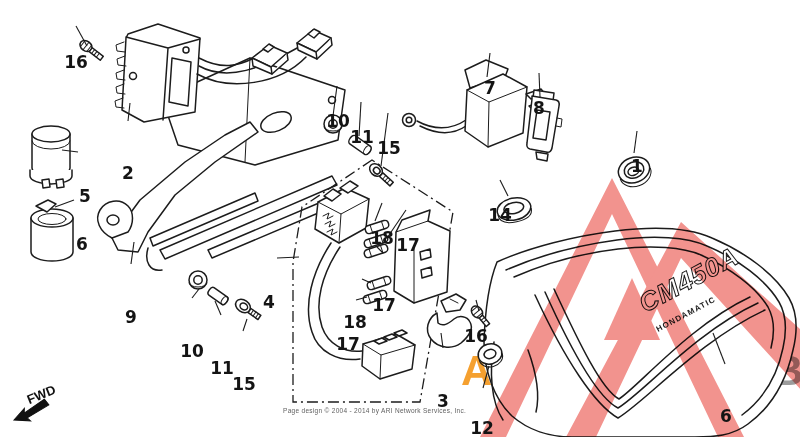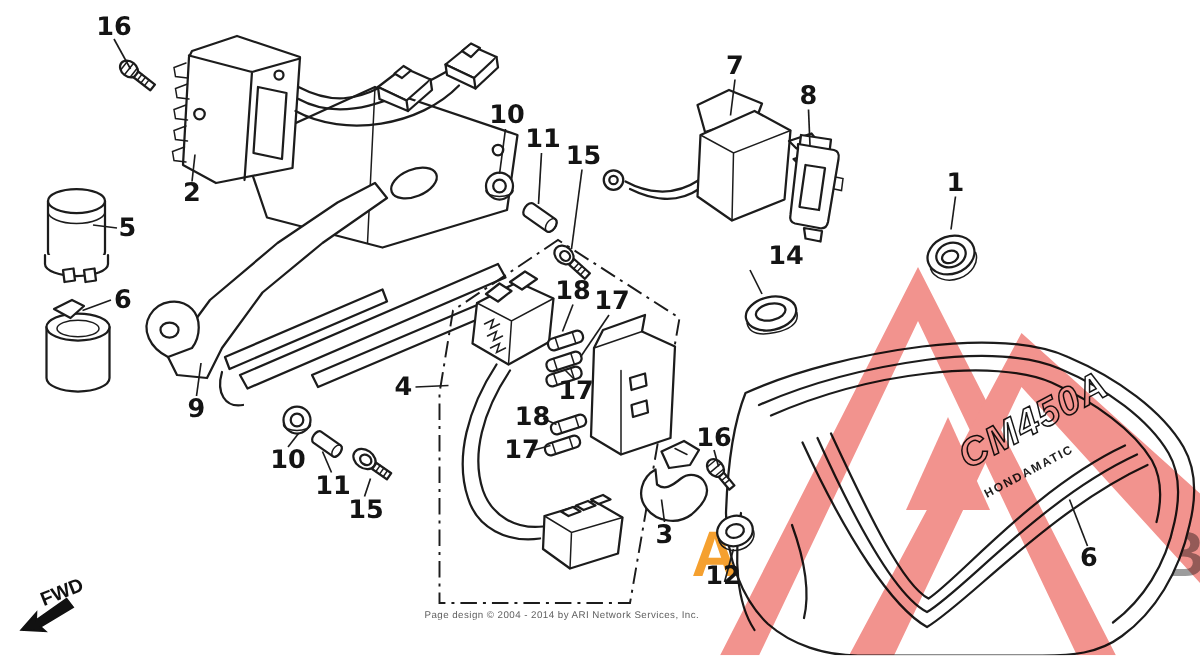--- a/index.html
+++ b/index.html
@@ -4,21 +4,21 @@
 <style>
   html,body{margin:0;padding:0;background:#fff;}
   .stage{position:relative;width:800px;height:437px;background:#fff;overflow:hidden;
          font-family:"Liberation Sans",sans-serif;}
   .stage svg{position:absolute;left:0;top:0;}
   .ln{fill:none;stroke:#1c1c1c;stroke-width:1.5;stroke-linejoin:round;stroke-linecap:round;}
   .fw{fill:#ffffff;stroke:#1c1c1c;stroke-width:1.5;stroke-linejoin:round;stroke-linecap:round;}
   .thin{fill:none;stroke:#1c1c1c;stroke-width:1;stroke-linecap:round;}
   .dd{fill:none;stroke:#1c1c1c;stroke-width:1.3;stroke-dasharray:11 4 2 4;}
   .callout{position:absolute;transform:translate(-50%,-50%);
-           font:700 17px "DejaVu Sans",sans-serif;color:#141414;cursor:pointer;}
+           font:700 17px "DejaVu Sans",sans-serif;color:#141414;cursor:pointer;margin-top:44px;}
   .emblem{font:italic 700 26px "Liberation Sans",sans-serif;letter-spacing:1px;
           fill:#ffffff;stroke:#151515;stroke-width:1;}
   .emblem-sub{font:700 8px "Liberation Sans",sans-serif;letter-spacing:1.2px;fill:#1c1c1c;}
   .fwd-text{font:700 13px "Liberation Sans",sans-serif;fill:#111;}
   .watermark-text{position:absolute;left:461px;top:346px;line-height:1;white-space:nowrap;
                   font:800 43px "Liberation Sans",sans-serif;letter-spacing:0;
                   mix-blend-mode:multiply;}
   .wm-hub{}
   .copyright{position:absolute;left:283px;top:407px;font:400 6.5px "Liberation Sans",sans-serif;
              color:#5f5f5f;letter-spacing:.3px;}
@@ -280,21 +280,21 @@
   <div class="callout" style="left:222px;top:324px">11</div>
   <div class="callout" style="left:244px;top:340px">15</div>
   <div class="callout" style="left:269px;top:258px">4</div>
   <div class="callout" style="left:382px;top:194px">18</div>
   <div class="callout" style="left:408px;top:201px">17</div>
   <div class="callout" style="left:384px;top:261px">17</div>
   <div class="callout" style="left:355px;top:278px">18</div>
   <div class="callout" style="left:348px;top:300px">17</div>
   <div class="callout" style="left:490px;top:44px">7</div>
   <div class="callout" style="left:539px;top:64px">8</div>
-  <div class="callout" style="left:524px;top:171px">14</div>
+  <div class="callout" style="left:500px;top:171px">14</div>
   <div class="callout" style="left:637px;top:122px">1</div>
   <div class="callout" style="left:476px;top:292px">16</div>
   <div class="callout" style="left:443px;top:357px">3</div>
   <div class="callout" style="left:482px;top:384px">12</div>
   <div class="callout" style="left:726px;top:372px">6</div>
 
   <div class="copyright">Page design © 2004 - 2014 by ARI Network Services, Inc.</div>
 </div>
 
 </body></html>

